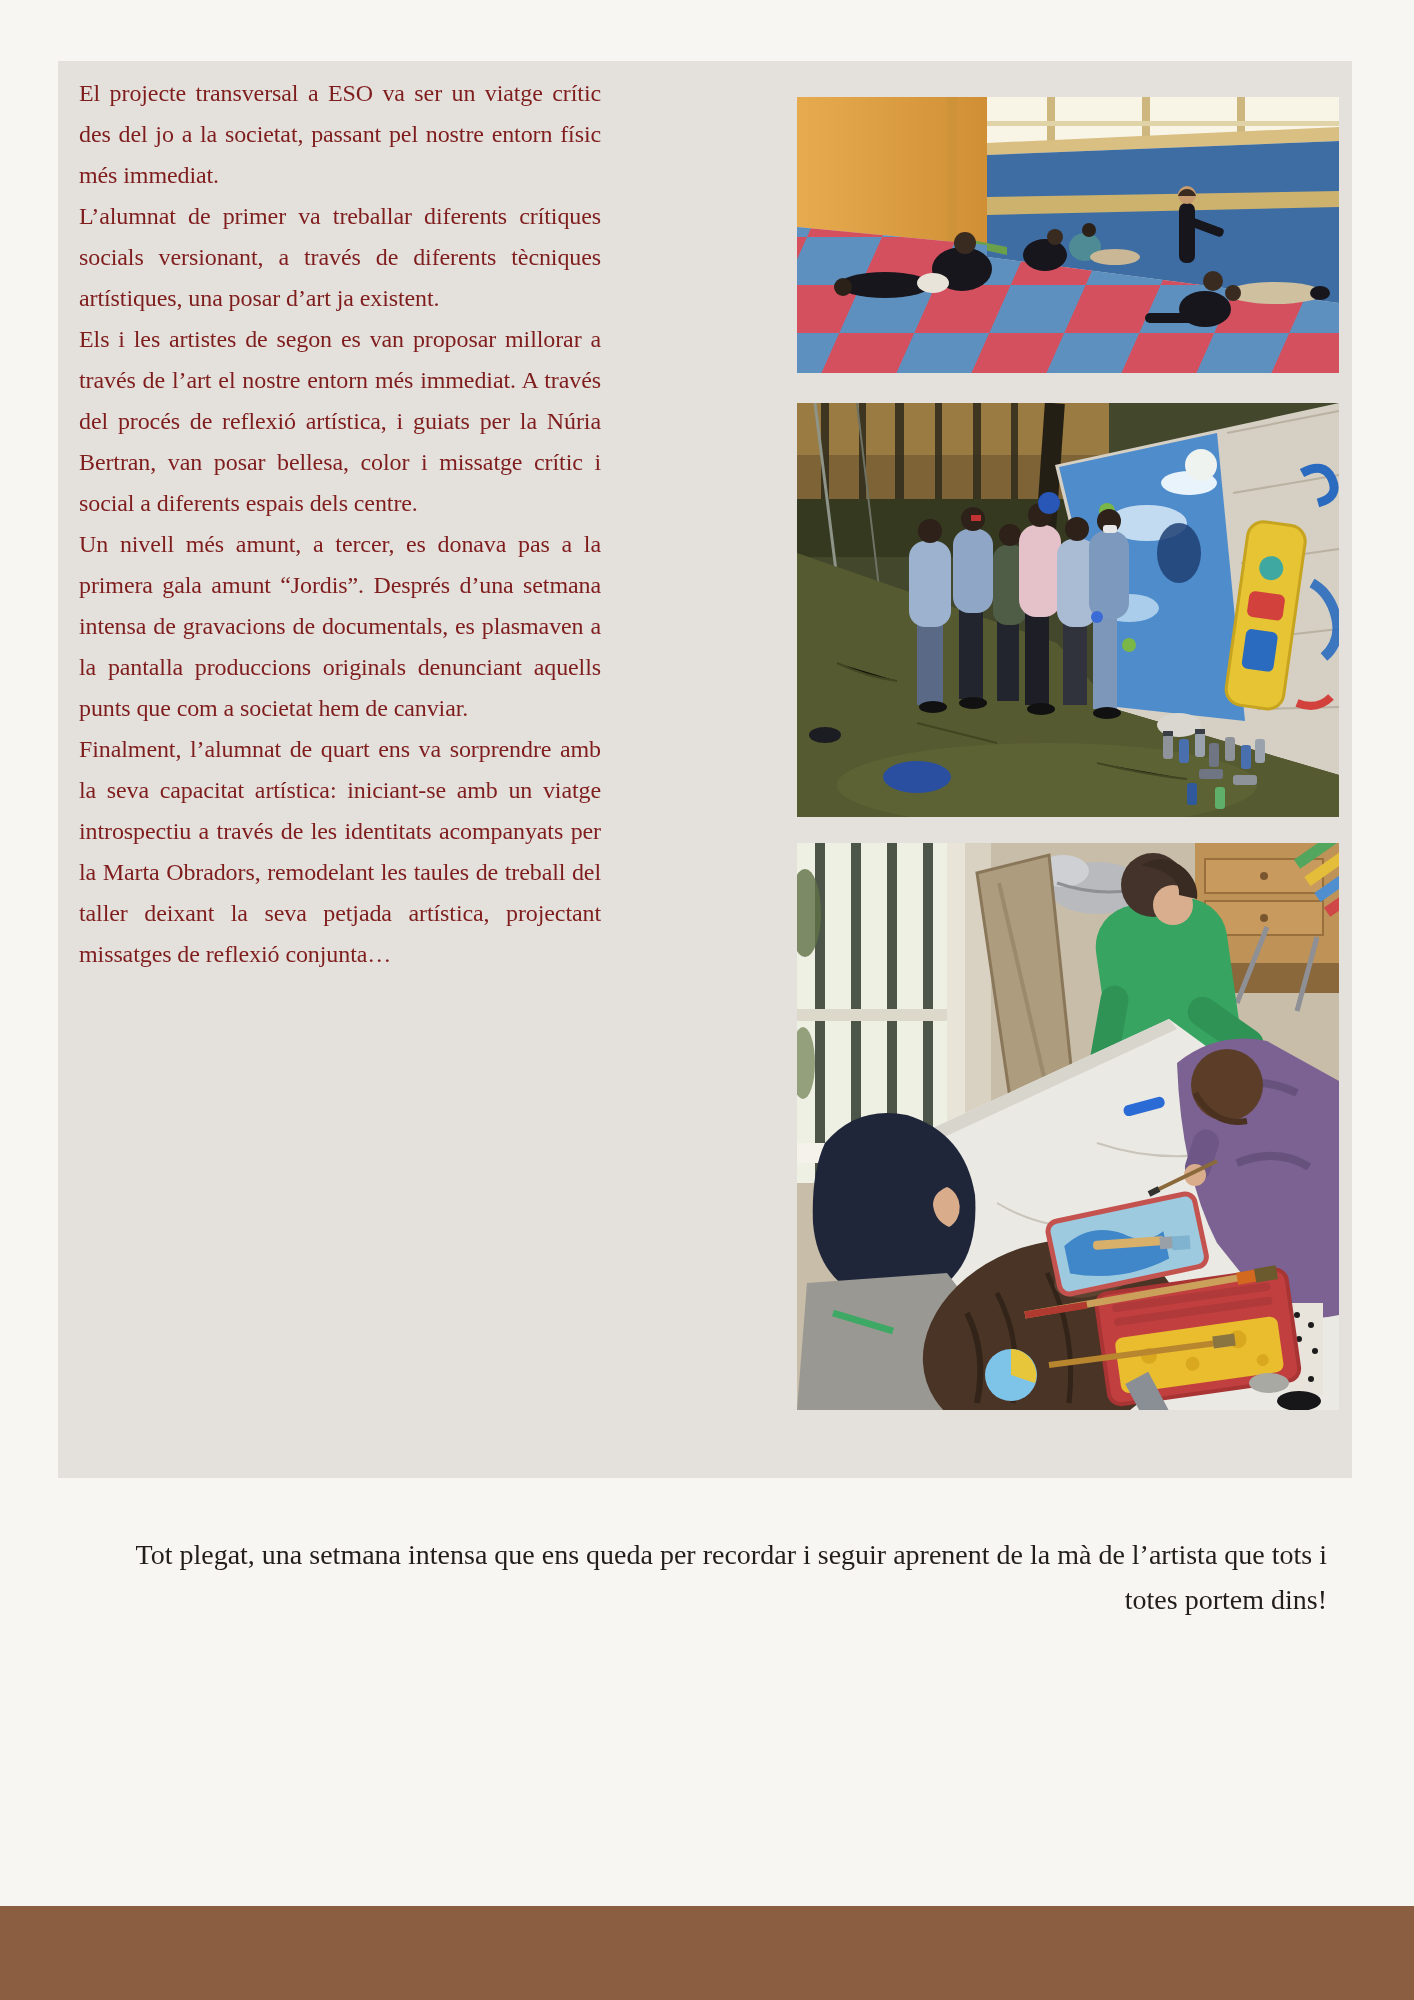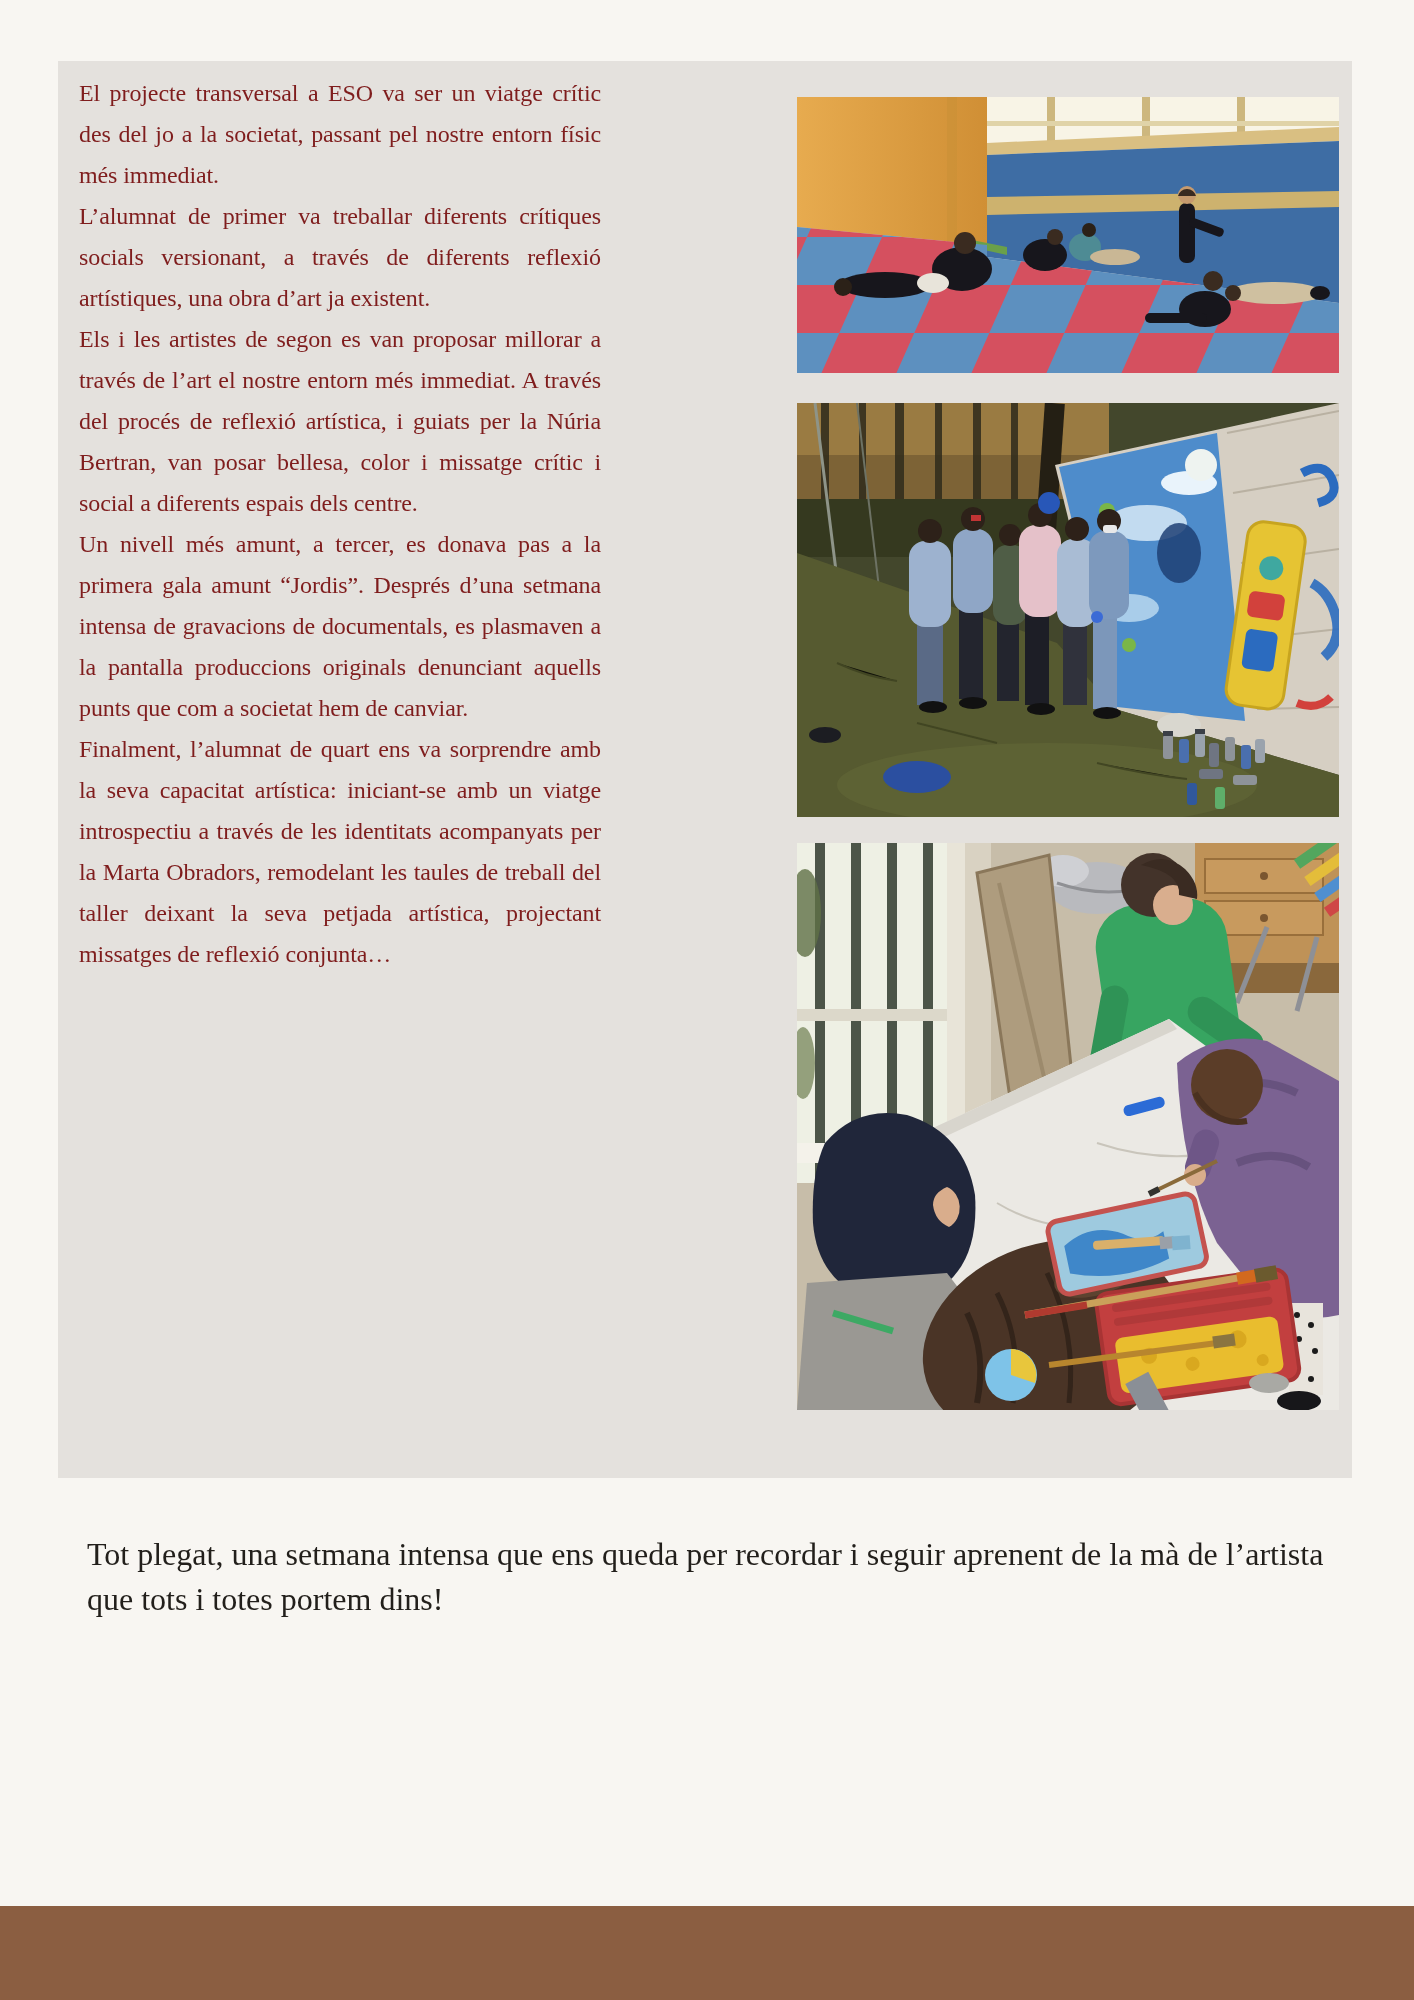--- a/index.html
+++ b/index.html
@@ -18,38 +18,38 @@
   }
   .text-col p{margin:0;}
   .photo-col{position:absolute;left:739px;top:36px;width:542px;}
   .photo{margin:0;display:block;background:#ccc;overflow:hidden;}
   .photo svg{display:block;width:100%;height:100%;}
   .photo-1{width:542px;height:276px;margin-bottom:30px;}
   .photo-2{width:542px;height:414px;margin-bottom:26px;}
   .photo-3{width:542px;height:567px;}
   .closing{
     position:absolute;left:87px;top:1532px;width:1240px;
-    font-size:32px;line-height:45px;text-align:left;color:#221f1b;
+    font-size:28px;line-height:45px;text-align:right;color:#221f1b;
   }
   .closing p{margin:0;}
   .footer-bar{
     position:absolute;left:0;top:1906px;width:1414px;height:94px;
     background:#8b5e41;
   }
 </style>
 </head>
 <body>
 
 <div class="page">
 
   <div class="content-box">
 
     <div class="text-col">
       <p>El projecte transversal a ESO va ser un viatge crític des del jo a la societat, passant pel nostre entorn físic més immediat.</p>
-      <p>L’alumnat de primer va treballar diferents crítiques socials versionant, a través de diferents reflexió artístiques, una obra d’art ja existent.</p>
+      <p>L’alumnat de primer va treballar diferents crítiques socials versionant, a través de diferents tècniques artístiques, una posar d’art ja existent.</p>
       <p>Els i les artistes de segon es van proposar millorar a través de l’art el nostre entorn més immediat. A través del procés de reflexió artística, i guiats per la Núria Bertran, van posar bellesa, color i missatge crític i social a diferents espais dels centre.</p>
       <p>Un nivell més amunt, a tercer, es donava pas a la primera gala amunt “Jordis”. Després d’una setmana intensa de gravacions de documentals, es plasmaven a la pantalla produccions originals denunciant aquells punts que com a societat hem de canviar.</p>
       <p>Finalment, l’alumnat de quart ens va sorprendre amb la seva capacitat artística: iniciant-se amb un viatge introspectiu a través de les identitats acompanyats per la Marta Obradors, remodelant les taules de treball del taller deixant la seva petjada artística, projectant missatges de reflexió conjunta…</p>
     </div>
 
     <div class="photo-col">
 
       <figure class="photo photo-1">
         <svg viewBox="0 0 542 276" preserveAspectRatio="none">
           <defs>

